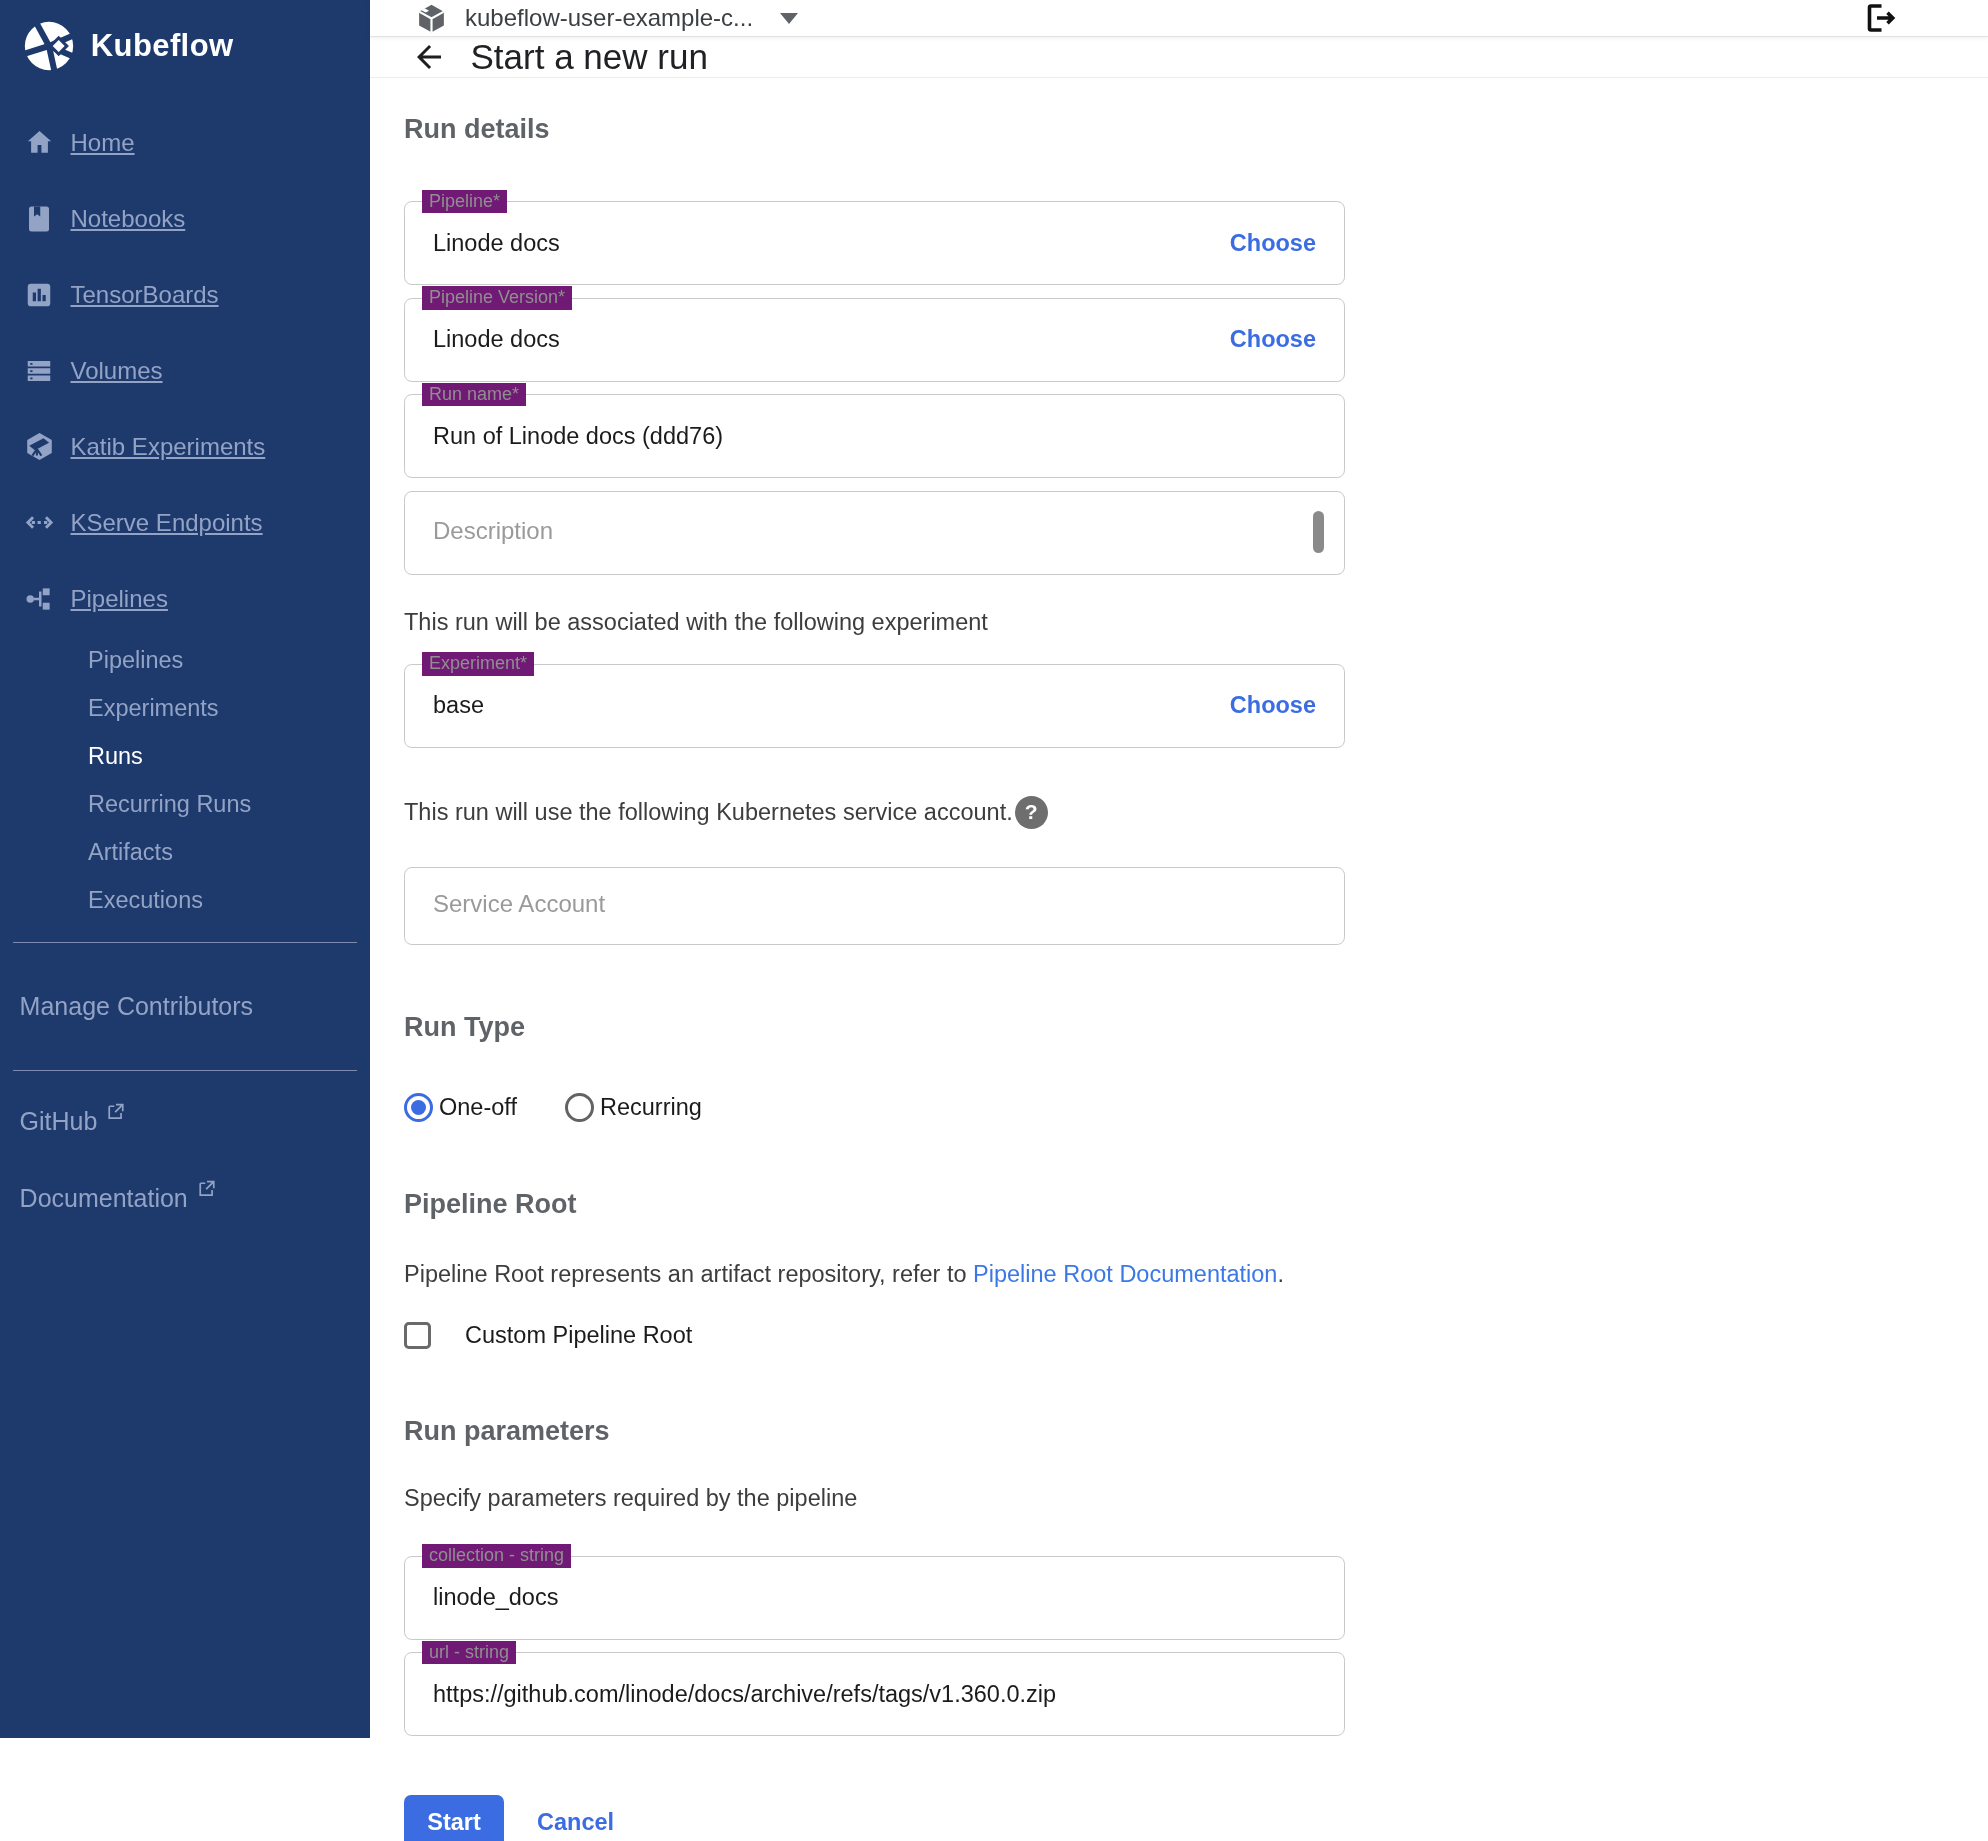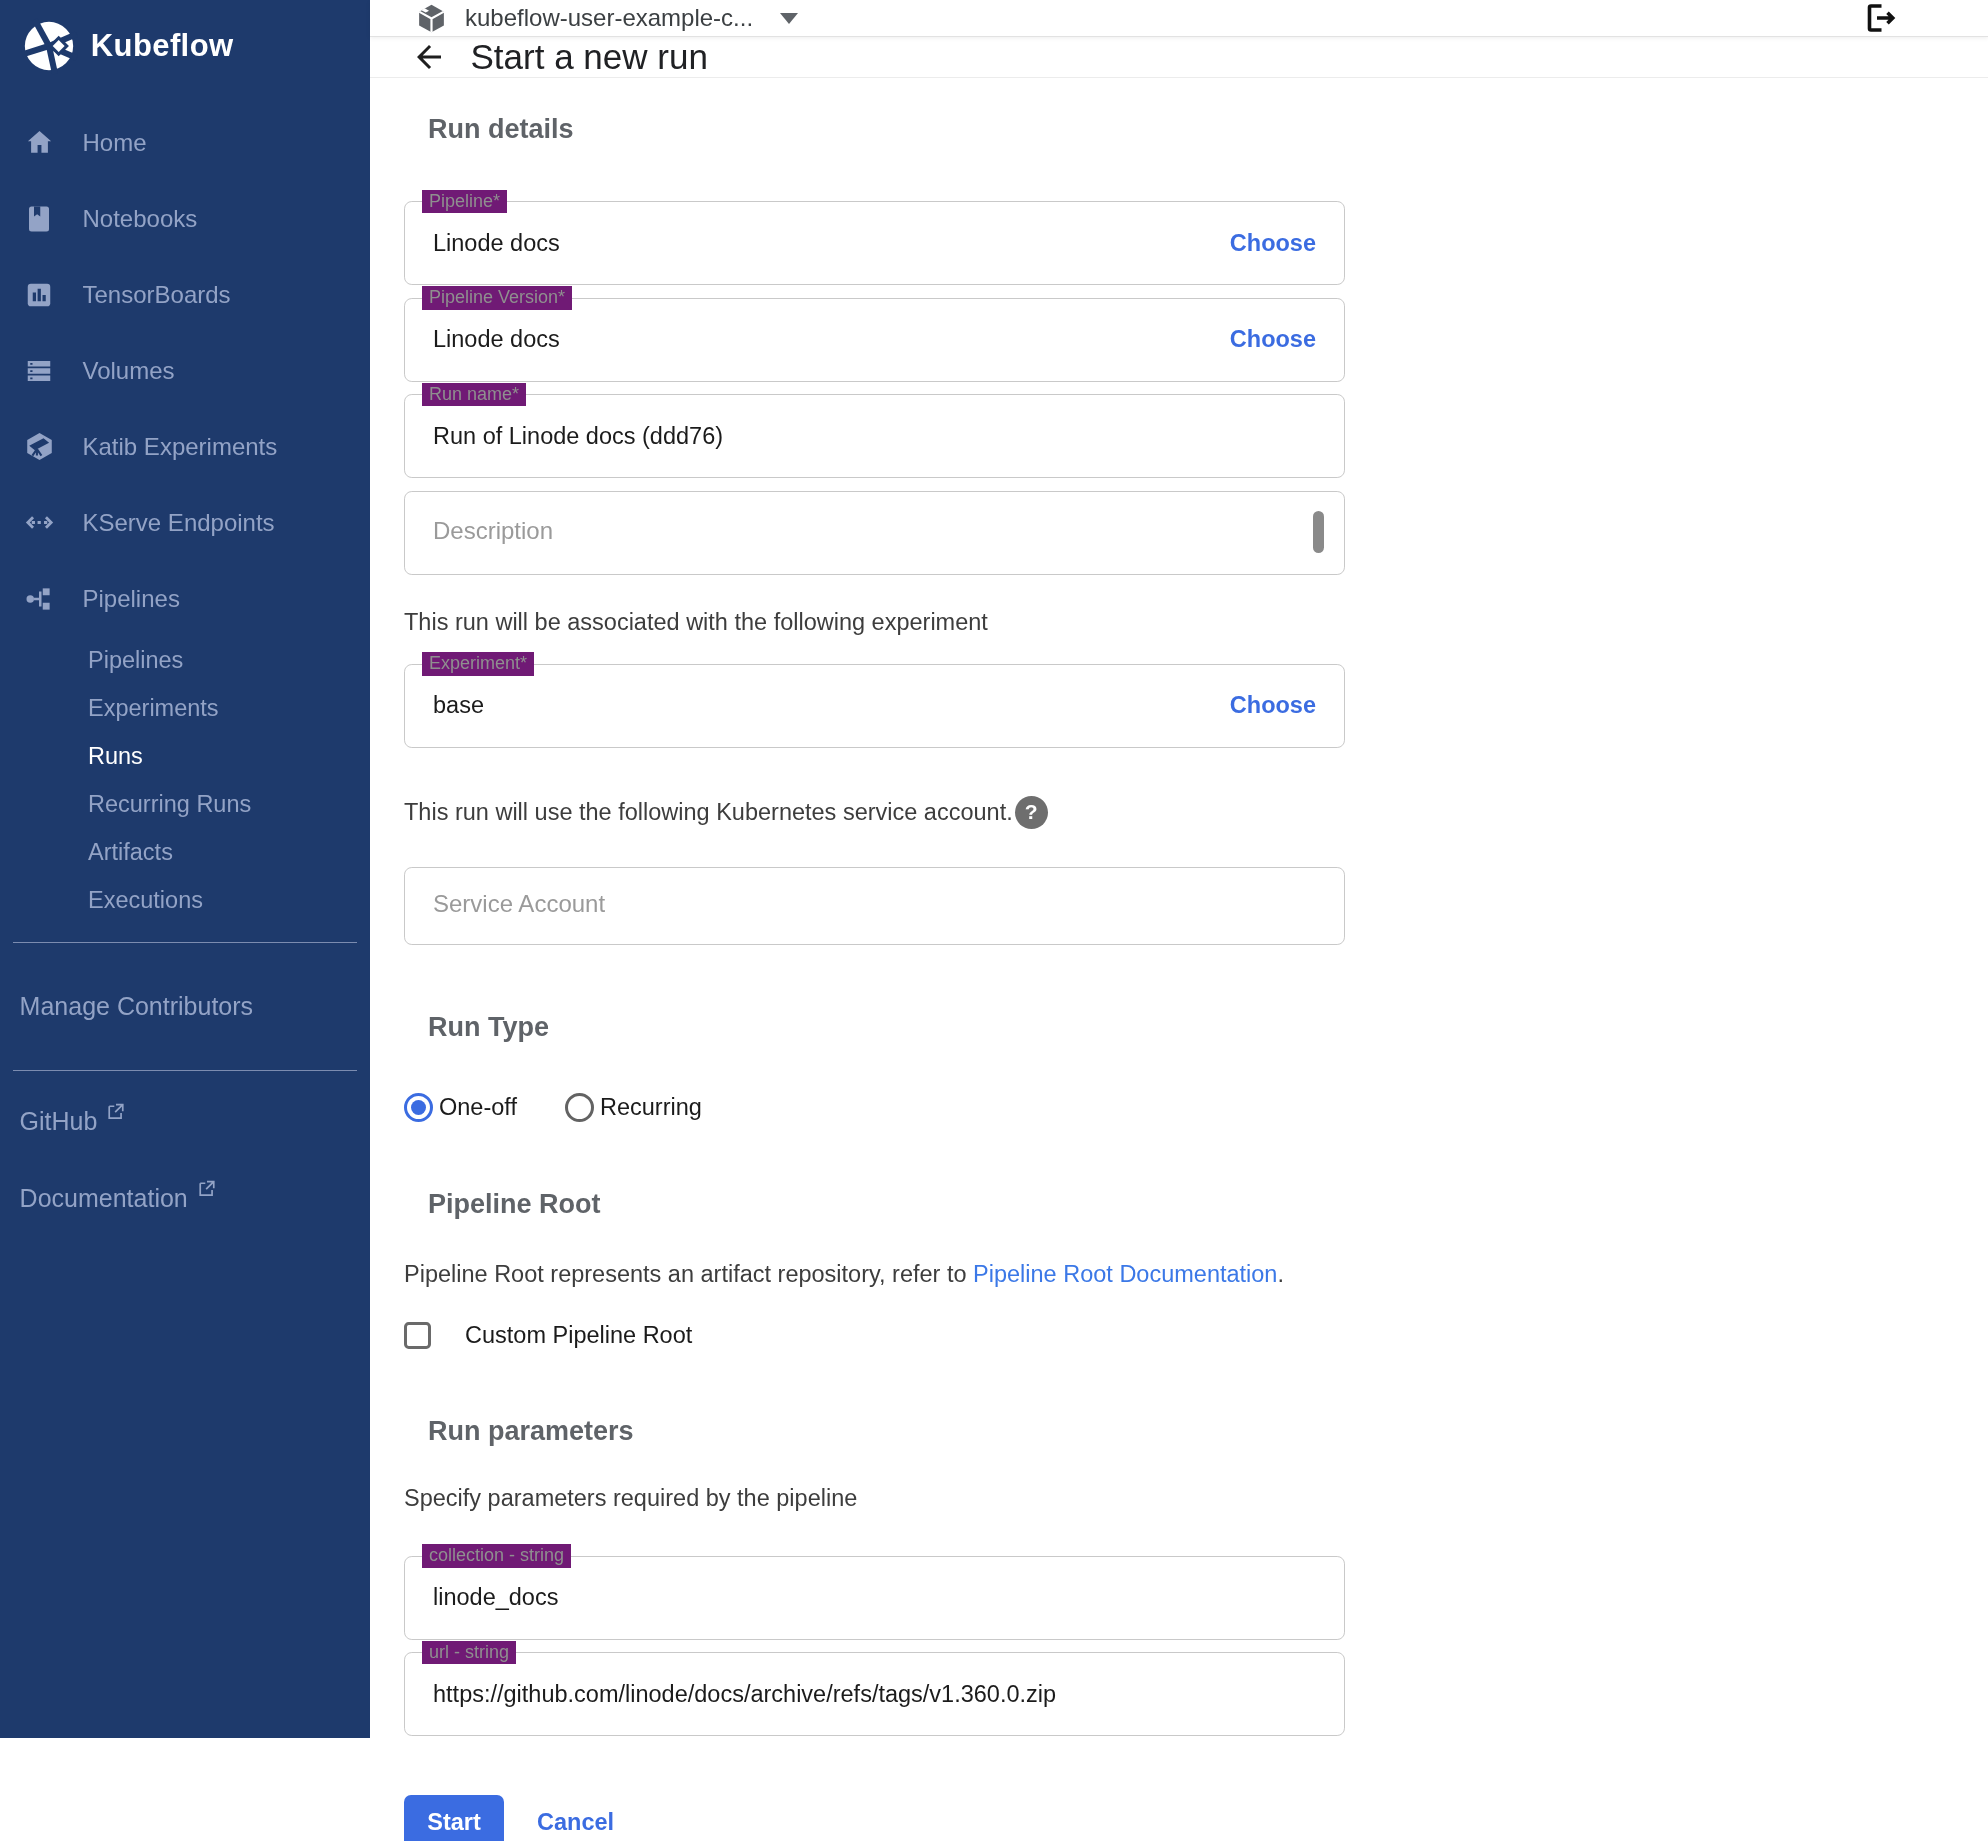--- a/index.html
+++ b/index.html
@@ -8,21 +8,21 @@
   .app { display:flex; width:1988px; height:1738px; }
 
   
   .sidebar { width:370px; min-width:370px; height:100%; background:#1e3a6c; color:#9aa9c9; }
   .logo-row { display:flex; align-items:center; height:92px; padding-left:20.3px; }
   .logo-mark { width:58px; height:58px; }
   .logo-text { color:#fff; font-size:31px; font-weight:700; margin-left:12.5px; letter-spacing:0.4px; }
   .nav { margin-top:12.5px; }
   .nav-item { display:flex; align-items:center; height:76px; padding-left:23.5px; cursor:pointer; }
   .nav-item .nicon { width:31px; height:31px; color:#93a3c6; flex:0 0 31px; display:flex; align-items:center; justify-content:center; }
-  .nav-item .nlabel { margin-left:28px; font-size:24px; font-weight:500; color:#93a3c6; }
+  .nav-item .nlabel { margin-left:16px; font-size:24px; font-weight:500; color:#93a3c6;text-decoration:underline; }
   .subnav-item { display:flex; align-items:center; height:48px; padding-left:88px; cursor:pointer; }
   .subnav-item .nlabel { font-size:23.5px; font-weight:500; color:#93a3c6; }
   .subnav-item.active .nlabel { color:#ffffff; }
   .side-divider { border:none; border-top:1.6px solid #7c8cb0; margin:0 13.3px; }
   .side-divider.d1 { margin-top:17px; }
   .manage-row { height:127px; display:flex; align-items:center; padding-left:19.6px; }
   .manage-row .nlabel { font-size:25px; font-weight:500; color:#93a3c6; cursor:pointer; }
   .side-links { padding-top:36px; }
   .side-link { height:77px; display:flex; align-items:flex-start; padding-left:19.6px; cursor:pointer; }
   .side-link .nlabel { font-size:25px; font-weight:500; color:#93a3c6; }
@@ -38,21 +38,21 @@
   .caret { width:0; height:0; border-left:9.4px solid transparent; border-right:9.4px solid transparent;
     border-top:11.7px solid #5f6368; margin-left:9.4px; }
   .logout { margin-left:auto; width:36px; height:36px; color:#111; cursor:pointer; }
 
   .page-header { height:104px; display:flex; align-items:center; padding-left:41px; gap:23.5px;
     border-bottom:1.6px solid #ececec; }
   .back-arrow { width:36px; height:36px; color:#1f1f1f; cursor:pointer; }
   .page-title { font-size:35px; color:#202124; }
 
   .content { padding:36px 0 0 34px; width:1009px; }
-  .section-title { font-size:27px; font-weight:700; color:#5f6368;margin-left:24px; }
+  .section-title { font-size:27px; font-weight:700; color:#5f6368; }
   .body-text { font-size:23.5px; color:#3d3d3d; }
 
   .field { position:relative; width:941px; height:84px; border:1.6px solid #c9c9c9; border-radius:7.8px;
     background:#fff; display:flex; align-items:center; padding:0 28px; }
   .field .notch { position:absolute; top:-12.5px; left:17px; background:#701a75; padding:0 7px;
     font-size:18px; color:#8f8f8f; line-height:23.5px; }
   .field .fvalue { font-size:23.5px; color:#1b1b1b; }
   .field .placeholder { font-size:24px; color:#9a9a9a; }
   .choose-btn { margin-left:auto; font-size:23.5px; font-weight:700; color:#3b6ce1; cursor:pointer; }
 

